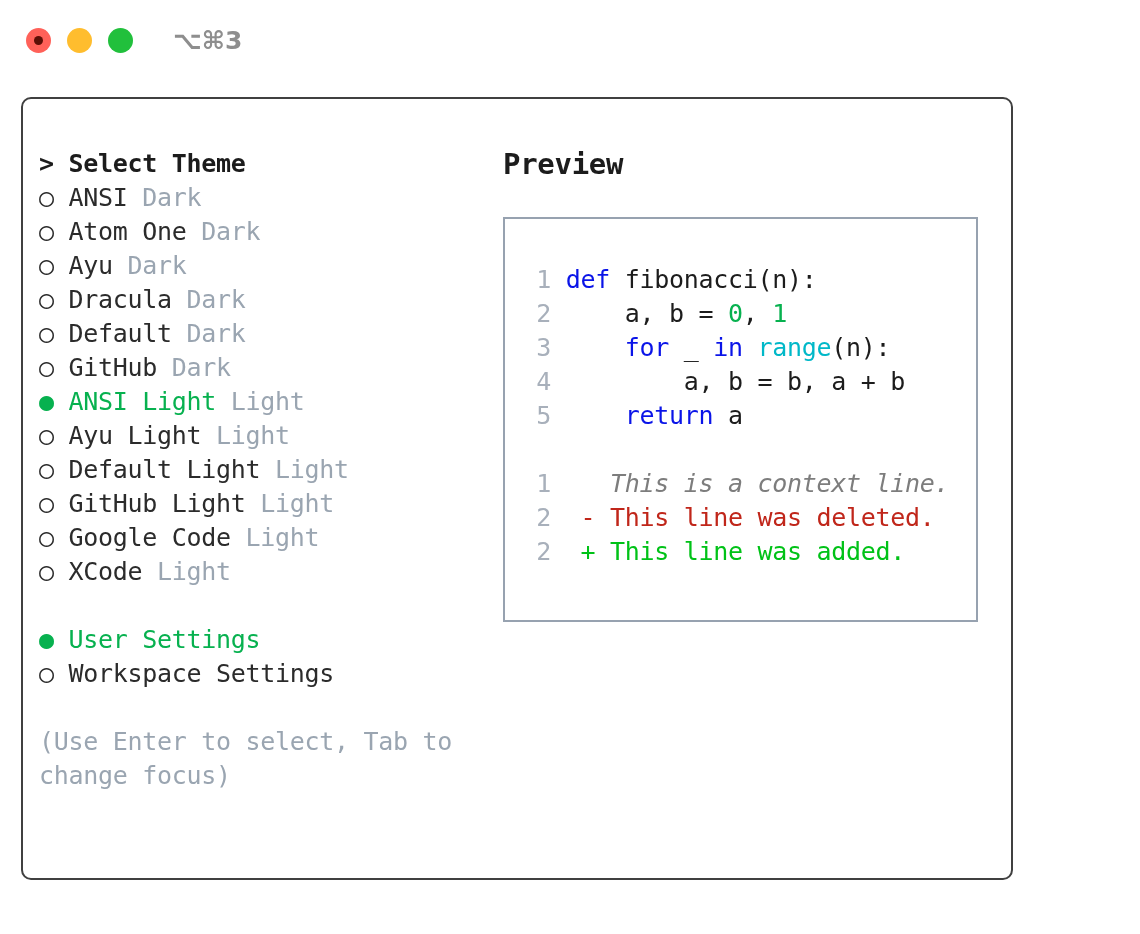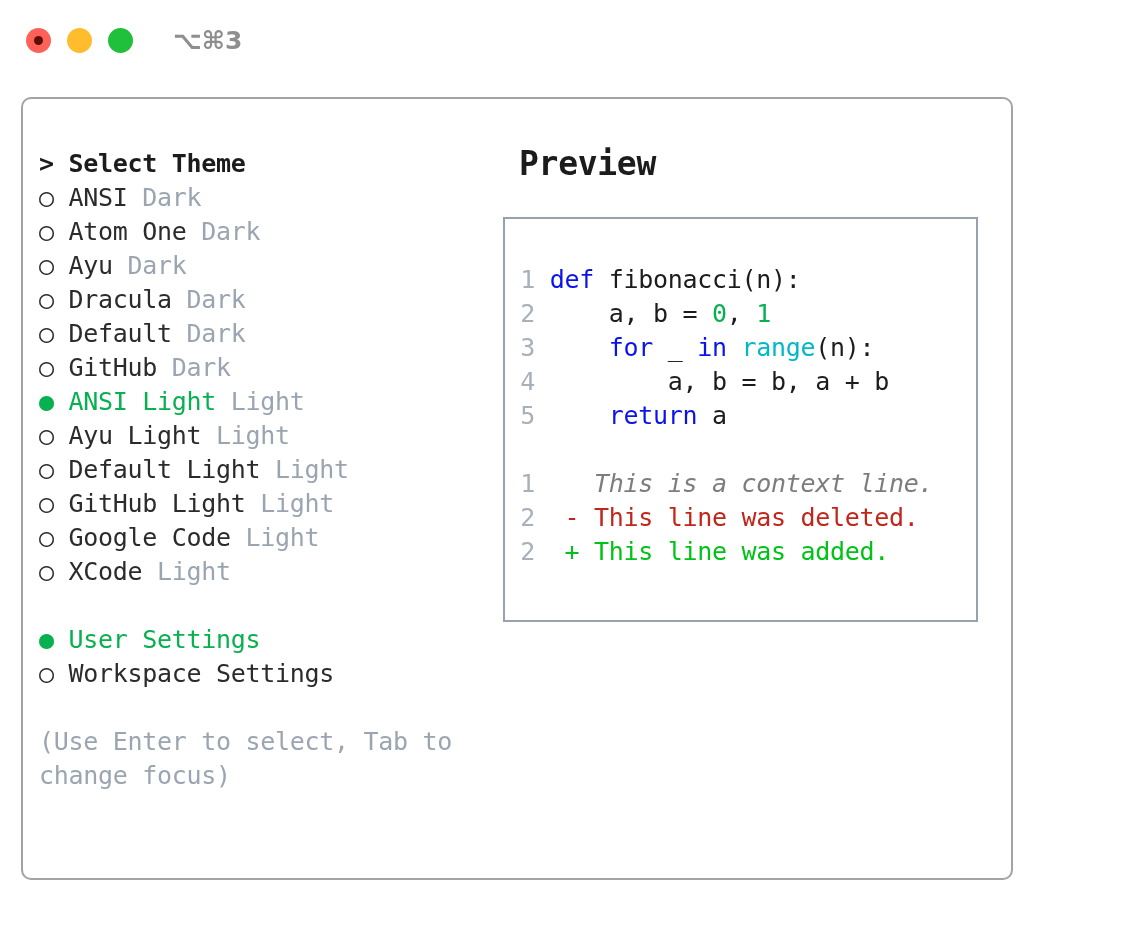--- a/index.html
+++ b/index.html
@@ -64,21 +64,21 @@
     letter-spacing: 0px;
   }
 
   
   .panel {
     position: absolute;
     left: 21px;
     top: 97px;
     width: 992px;
     height: 783px;
-    border: 2px solid #a3a3a3;
+    border: 2px solid #404040;
     border-radius: 10px;
     box-sizing: border-box;
     background: #ffffff;
   }
 
   .panel-inner {
     position: absolute;
     left: 0; top: 0;
     width: 100%;
     height: 100%;
@@ -135,42 +135,42 @@
     word-spacing: 0px;
   }
 
   
   .right-col {
     flex: 1;
     padding: 48px 0 0 0;
     box-sizing: border-box;
   }
   .preview-title {
-    font-size: 33px;
+    font-size: 29px;
     font-weight: bold;
     color: #1c1c1c;
     line-height: 34px;
     letter-spacing: -0.3px;
-    margin-left: 16px;
+    margin-left: 0px;
   }
   .preview-box {
     margin-top: 36px;
     width: 475px;
     height: 405px;
     border: 2px solid #97a2b0;
     box-sizing: border-box;
     background: #ffffff;
     padding: 44px 0 0 0;
   }
   .code-line {
     font-size: 25px;
     line-height: 34px;
     white-space: pre;
     letter-spacing: -0.3px;
-    padding-left: 0;
+    padding-left: 16px;
   }
   .ln {
     color: #a8b0bb;
     display: inline-block;
     width: 1.2em;
     text-align: right;
   }
   .tok-kw { color: #0a14e8; }
   .tok-fn { color: #00b8c8; }
   .tok-num { color: #07b14f; }

